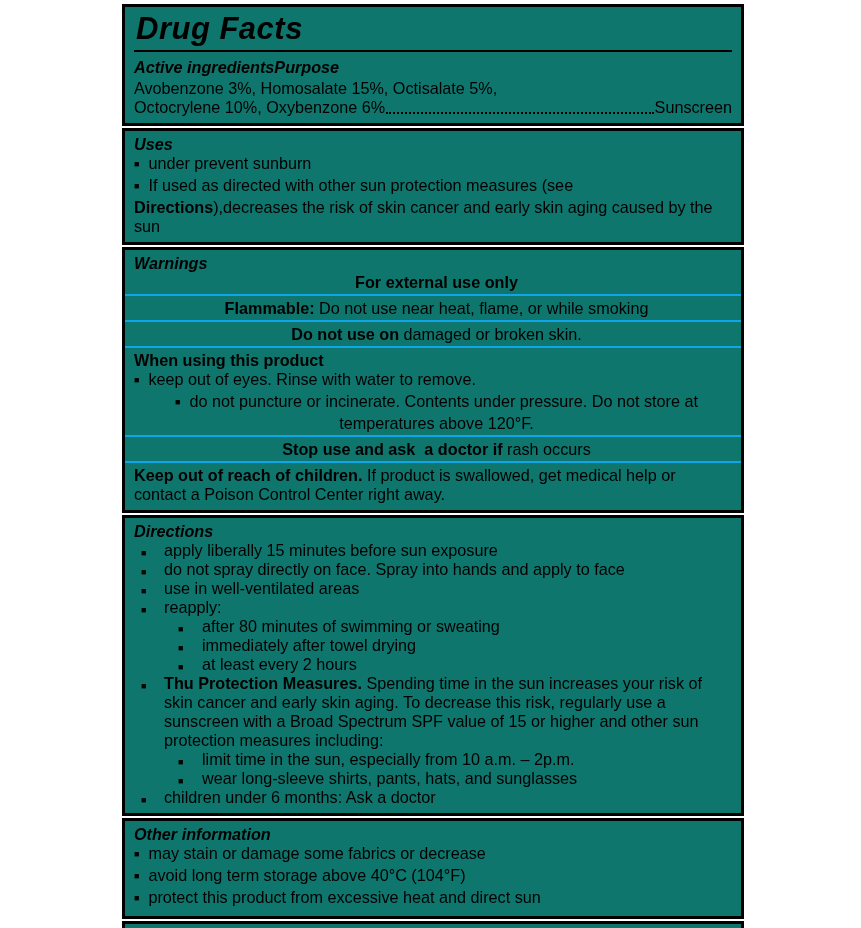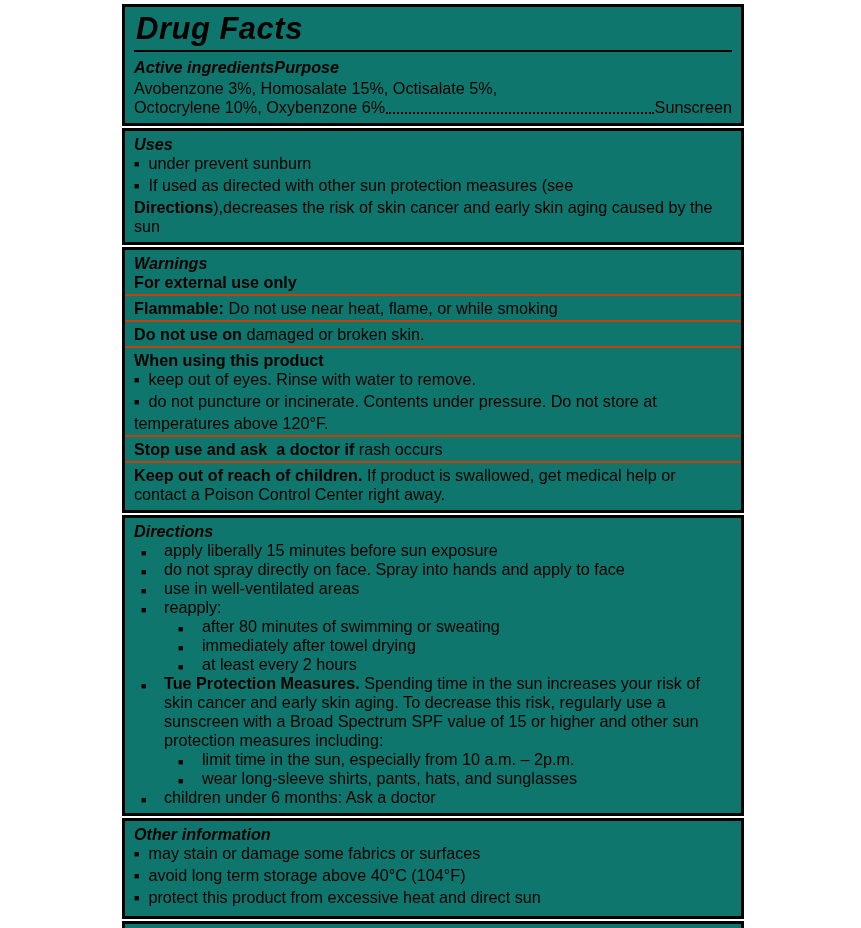--- a/index.html
+++ b/index.html
@@ -15,21 +15,21 @@
     padding: 4px 9px 6px 9px; margin-bottom: 2px;
     font-size: 16.2px; line-height: 19px;
   }
   .h1 { font-size: 31px; font-style: italic; font-weight: bold; line-height: 34px; padding: 1px 0 4px 2px; letter-spacing: 0.5px; }
   .title-rule { border-bottom: 2px solid #000; margin: 0 0 6px 0; }
   .hrow { display: flex; justify-content: flex-start; font-weight: bold; font-style: italic; margin-bottom: 2px; }
   .sechead { font-weight: bold; font-style: italic; }
   .b { font-weight: bold; }
   .pre { white-space: pre-wrap; }
   .line { }
-  .uline { border-bottom: 2px solid #c2410c; margin: 0 -9px 3px -9px; padding: 0 2px 2px 9px; }
+  .uline { border-bottom: 2px solid #0ea5e9; margin: 0 -9px 3px -9px; padding: 0 2px 2px 9px; text-align: center; }
   .mk { font-size: 9px; display: inline-block; transform: translateY(-2.5px); margin-right: 9px; }
   .li { }
   .dli { position: relative; padding-left: 30px; }
   .dli > .mk { position: absolute; left: 7px; top: 3px; transform: none; margin-right: 0; }
   .dli.sub { padding-left: 68px; }
   .dli.sub > .mk { left: 44px; }
   .leader-row { display: flex; align-items: flex-end; }
   .leader { flex: 1 1 auto; border-bottom: 2.5px dotted #000; margin: 0 1px 3px 1px; height: 1px; min-width: 30px; }
   .sec.inactive { padding-bottom: 24px; }
 </style>
@@ -73,29 +73,29 @@
 
   <div class="sec">
     <div class="sechead">Directions</div>
     <div class="dli"><span class="mk">■</span><span>apply liberally 15 minutes before sun exposure</span></div>
     <div class="dli"><span class="mk">■</span><span>do not spray directly on face. Spray into hands and apply to face</span></div>
     <div class="dli"><span class="mk">■</span><span>use in well-ventilated areas</span></div>
     <div class="dli"><span class="mk">■</span><span>reapply:</span></div>
     <div class="dli sub"><span class="mk">■</span><span>after 80 minutes of swimming or sweating</span></div>
     <div class="dli sub"><span class="mk">■</span><span>immediately after towel drying</span></div>
     <div class="dli sub"><span class="mk">■</span><span>at least every 2 hours</span></div>
-    <div class="dli"><span class="mk">■</span><span class="b">Tue Protection Measures.</span><span> Spending time in the sun increases your risk of skin cancer and early skin aging. To decrease this risk, regularly use a sunscreen with a Broad Spectrum SPF value of 15 or higher and other sun protection measures including:</span></div>
+    <div class="dli"><span class="mk">■</span><span class="b">Thu Protection Measures.</span><span> Spending time in the sun increases your risk of skin cancer and early skin aging. To decrease this risk, regularly use a sunscreen with a Broad Spectrum SPF value of 15 or higher and other sun protection measures including:</span></div>
     <div class="dli sub"><span class="mk">■</span><span>limit time in the sun, especially from 10 a.m. – 2p.m.</span></div>
     <div class="dli sub"><span class="mk">■</span><span>wear long-sleeve shirts, pants, hats, and sunglasses</span></div>
     <div class="dli"><span class="mk">■</span><span>children under 6 months: Ask a doctor</span></div>
   </div>
 
   <div class="sec">
     <div class="sechead">Other information</div>
-    <div class="line li"><span class="mk">■</span><span>may stain or damage some fabrics or surfaces</span></div>
+    <div class="line li"><span class="mk">■</span><span>may stain or damage some fabrics or decrease</span></div>
     <div class="line li"><span class="mk">■</span><span>avoid long term storage above 40°C (104°F)</span></div>
     <div class="line li"><span class="mk">■</span><span>protect this product from excessive heat and direct sun</span></div>
   </div>
 
   <div class="sec inactive">
     
   </div>
 
 </div>
 

